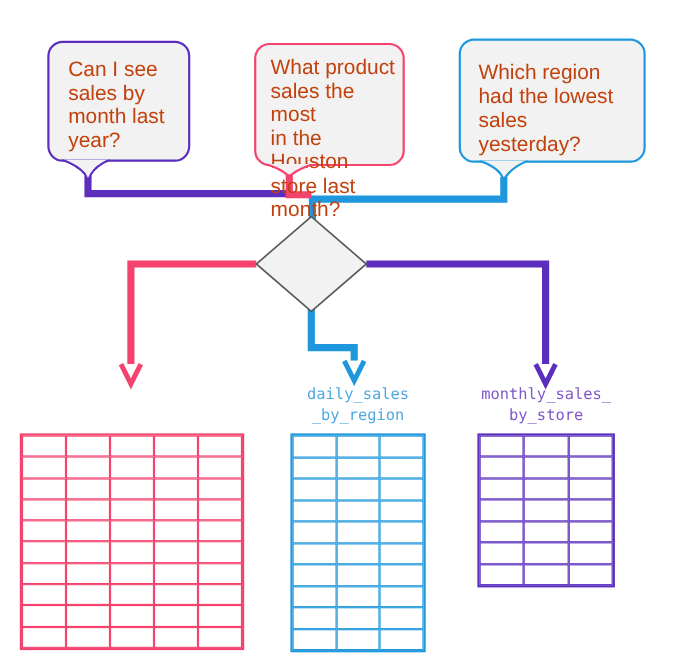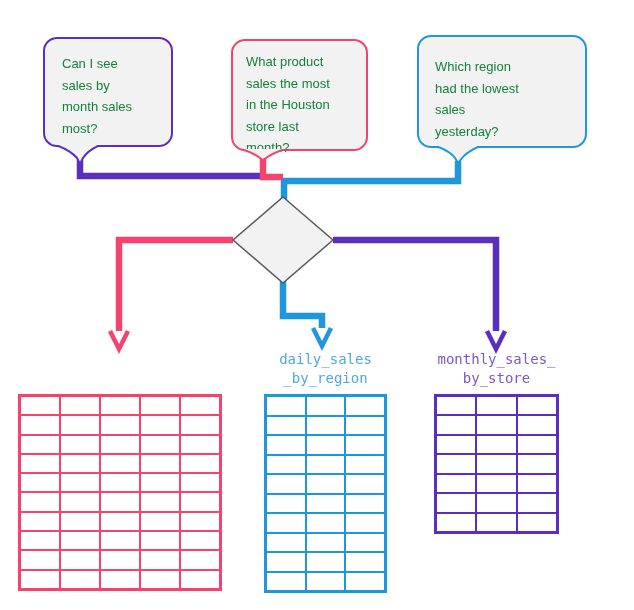--- a/index.html
+++ b/index.html
@@ -1,21 +1,21 @@
 <!DOCTYPE html>
 <html><head>
 <meta charset="utf-8">
 <style>
   html,body{margin:0;padding:0;background:#ffffff;}
   #stage{position:relative;width:634px;height:610px;background:#ffffff;overflow:hidden;
          font-family:"Liberation Sans",sans-serif;}
   .layer{position:absolute;left:0;top:0;}
   .bubble{position:absolute;background:#f2f2f2;border:2px solid #000;border-radius:14px;
           box-sizing:border-box;z-index:2;}
-  .bubble-text{font-size:13px;line-height:21.5px;color:#15803d;}
+  .bubble-text{font-size:19px;line-height:21.5px;color:#c2410c;}
   .tail{position:absolute;z-index:3;}
   .diamond-label{position:absolute;left:233px;top:219px;width:100px;height:44px;
                  text-align:center;font-size:15px;line-height:21px;color:#1f1f1f;z-index:2;}
   .tbl-label{position:absolute;font-family:"DejaVu Sans Mono",monospace;font-size:14px;
              line-height:19px;text-align:center;z-index:2;}
   .grid-table{position:absolute;display:grid;box-sizing:border-box;border-style:solid;
               border-width:2px;background:#ffffff;z-index:2;}
   .grid-table .cell{border-style:solid;border-width:1px;}
   svg{display:block;}
   .shaft{fill:none;stroke-linejoin:miter;}
@@ -42,22 +42,22 @@
     <path class="vhead" stroke-width="4.5" d="M487,331 L496,349 L505,331" stroke="#5B2EBE"></path>
 
     <polygon points="283,197 333,240 283,283 233,240" fill="#f2f2f2" stroke-width="1.5" stroke="#595959"></polygon>
   </svg>
 
 
   <div class="bubble" style="left: 43px; top: 37px; width: 130px; height: 110px; padding: 14px 8px 0px 17px; border-color: rgb(91, 46, 190);">
     <div class="bubble-text">
       <div>Can I see</div>
       <div>sales by</div>
-      <div>month sales</div>
-      <div>most?</div>
+      <div>month last</div>
+      <div>year?</div>
     </div>
   </div>
   <svg class="tail" style="left:53px;top:145px;" width="50" height="20">
     <path fill="#f2f2f2" stroke="none" d="M3,0 L47,0 C38,4 33,8 30,13 L27,19 L24,13 C19,7 11,3 3,0 Z"></path>
     <path fill="none" stroke-width="2" d="M3,0 C11,3 19,7 24,13 L27,19" stroke="#5B2EBE"></path>
     <path fill="none" stroke-width="2" d="M47,0 C38,4 33,8 30,13 L27,19" stroke="#5B2EBE"></path>
   </svg>
 
   <div class="bubble" style="left: 231px; top: 39px; width: 137px; height: 112px; padding: 10px 6px 0px 13px; border-color: rgb(244, 67, 110);">
     <div class="bubble-text">

